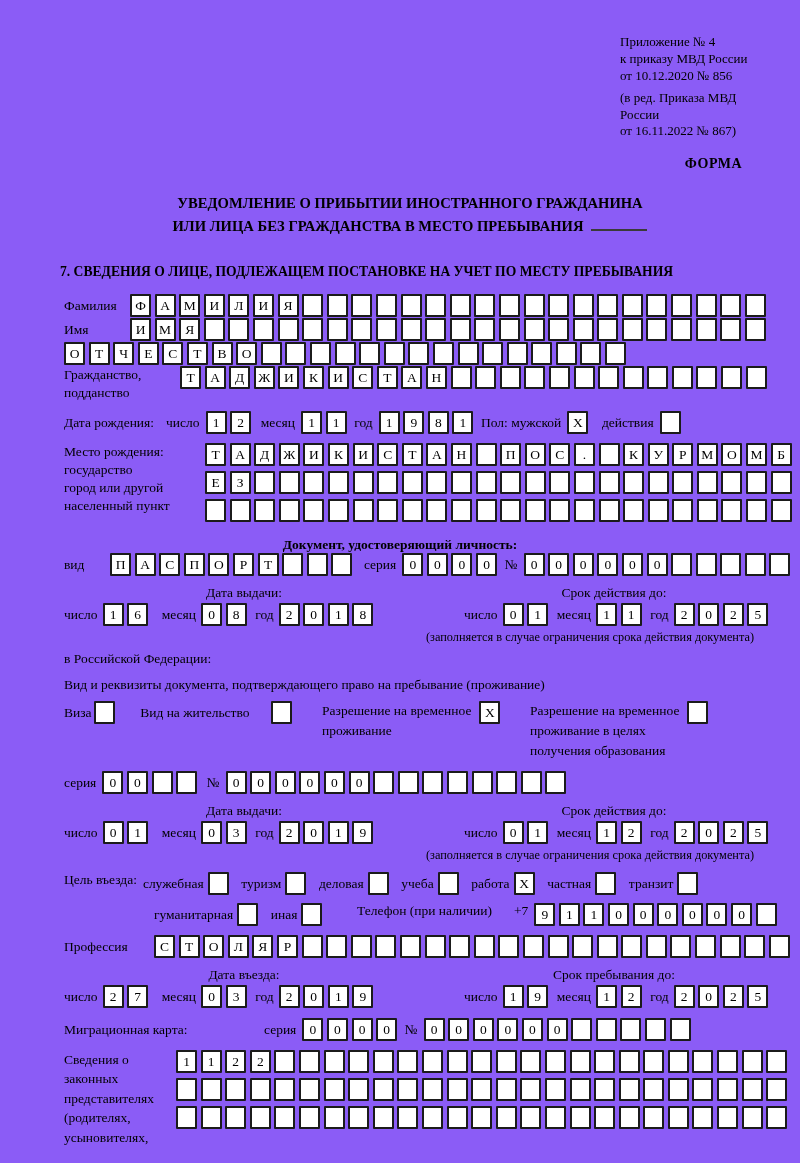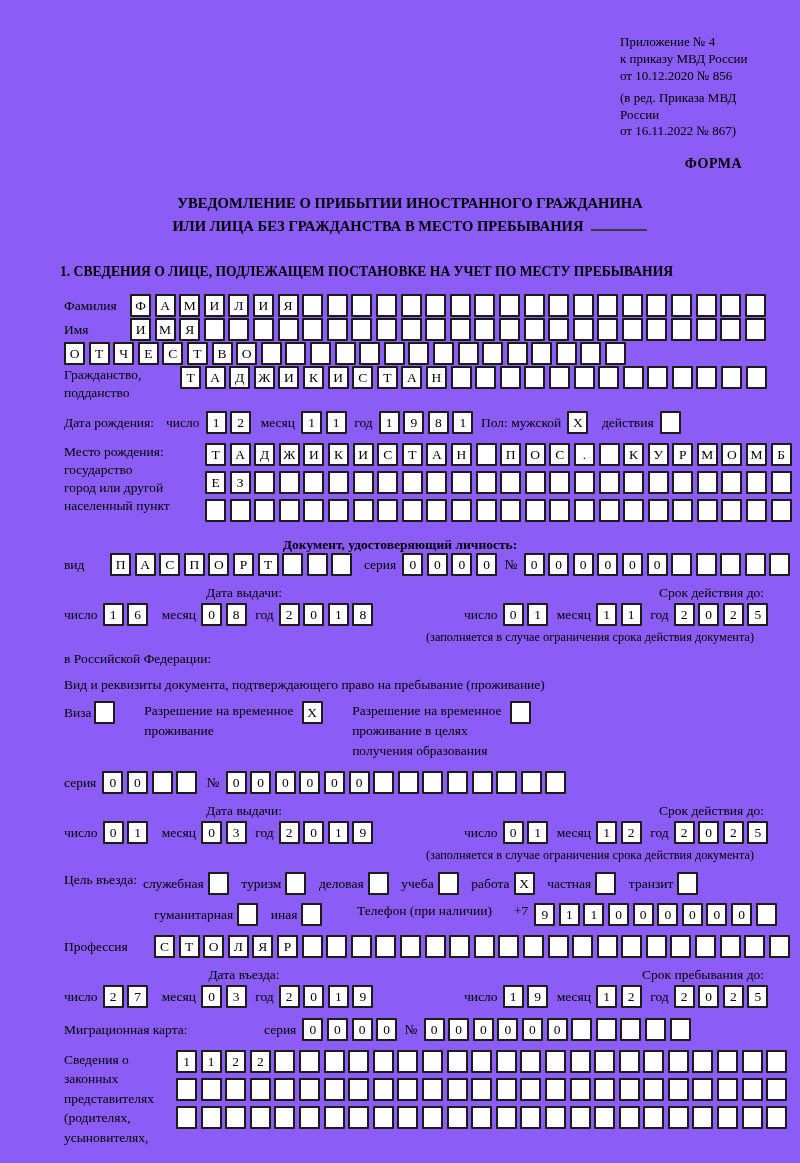--- a/index.html
+++ b/index.html
@@ -22,21 +22,21 @@
     display:inline-block;box-sizing:border-box;width:21px;height:23px;border:2px solid #1b1b1b;
     border-radius:1px;margin-right:3.6px;text-align:center;font-size:13.5px;line-height:19px;vertical-align:top;background:#fff;
   }
   .w66{width:66px;} .w141{width:141px;} .w116{width:116px;}
   .mllbl{line-height:18px;}
   .stack .frow{margin-top:0;margin-bottom:5px;}
   .center-bold{text-align:center;font-weight:bold;font-size:13.5px;margin-top:10px;margin-right:40px;}
   .inlbl{flex:none;padding:0 6px 0 0;}
   .dhead{display:flex;font-size:13.5px;margin-top:8px;}
   .dh1{width:360px;text-align:center;flex:none;}
-  .dh2{width:300px;text-align:right;flex:none;margin-left:40px;}
+  .dh2{width:300px;text-align:center;flex:none;margin-left:40px;}
   .dgroup{flex:none;display:flex;align-items:flex-start;}
   .dgl{padding-right:5px;} .dgl2{padding:0 5px;}
   .dleft{width:360px;} .dright{margin-left:40px;}
   .note{font-size:12.3px;text-align:right;padding-right:22px;margin-top:3px;}
   .plain{font-size:13.5px;margin-top:10px;}
   .opts{display:flex;align-items:flex-start;margin-top:8px;font-size:13.5px;}
   .opt{display:flex;align-items:flex-start;margin-right:14px;}
   .opt .optlbl{padding-right:8px;line-height:24px;}
   .optml{text-align:left;line-height:20px;padding-right:8px;}
   .purpose .opt{margin-right:9px;justify-content:space-between;}
@@ -57,21 +57,21 @@
     <div>от 16.11.2022 № 867)</div>
   </div>
 
   <div class="forma">ФОРМА</div>
 
   <div class="title">
     <div>УВЕДОМЛЕНИЕ О ПРИБЫТИИ ИНОСТРАННОГО ГРАЖДАНИНА</div>
     <div><span>ИЛИ ЛИЦА БЕЗ ГРАЖДАНСТВА В МЕСТО ПРЕБЫВАНИЯ</span><span class="uline"></span></div>
   </div>
 
-  <div class="sec">1. СВЕДЕНИЯ О ЛИЦЕ, ПОДЛЕЖАЩЕМ ПОСТАНОВКЕ НА УЧЕТ ПО МЕСТУ ПРЕБЫВАНИЯ</div>
+  <div class="sec">7. СВЕДЕНИЯ О ЛИЦЕ, ПОДЛЕЖАЩЕМ ПОСТАНОВКЕ НА УЧЕТ ПО МЕСТУ ПРЕБЫВАНИЯ</div>
 
   <div class="frow" style="margin-top:14px;">
     <span class="lbl w66">Фамилия</span>
     <span class="cells"><span class="cell">Ф</span><span class="cell">А</span><span class="cell">М</span><span class="cell">И</span><span class="cell">Л</span><span class="cell">И</span><span class="cell">Я</span><span class="cell"></span><span class="cell"></span><span class="cell"></span><span class="cell"></span><span class="cell"></span><span class="cell"></span><span class="cell"></span><span class="cell"></span><span class="cell"></span><span class="cell"></span><span class="cell"></span><span class="cell"></span><span class="cell"></span><span class="cell"></span><span class="cell"></span><span class="cell"></span><span class="cell"></span><span class="cell"></span><span class="cell"></span></span>
   </div>
 
   <div class="frow">
     <span class="lbl w66">Имя</span>
     <span class="cells"><span class="cell">И</span><span class="cell">М</span><span class="cell">Я</span><span class="cell"></span><span class="cell"></span><span class="cell"></span><span class="cell"></span><span class="cell"></span><span class="cell"></span><span class="cell"></span><span class="cell"></span><span class="cell"></span><span class="cell"></span><span class="cell"></span><span class="cell"></span><span class="cell"></span><span class="cell"></span><span class="cell"></span><span class="cell"></span><span class="cell"></span><span class="cell"></span><span class="cell"></span><span class="cell"></span><span class="cell"></span><span class="cell"></span><span class="cell"></span></span>
   </div>
@@ -226,20 +226,24 @@
   <div class="note">(заполняется в случае ограничения срока действия документа)</div>
 
   <div class="plain" style="margin-top:6px;">в Российской Федерации:</div>
   <div class="plain">Вид и реквизиты документа, подтверждающего право на пребывание (проживание)</div>
 
   <div class="opts">
     <span class="opt">
       <span class="optlbl" style="padding-right:2px;">Виза</span>
       <span class="cells"><span class="cell"></span></span>
     </span>
+    <span class="opt" style="margin-left:8px;">
+      <span class="optlbl" style="padding-right:22px;">Вид на жительство</span>
+      <span class="cells"><span class="cell"></span></span>
+    </span>
     <span class="opt" style="margin-left:12px;">
       <span class="optml">
         <span>Разрешение на временное</span><br>
         <span>проживание</span>
       </span>
       <span class="cells"><span class="cell">X</span></span>
     </span>
     <span class="opt" style="margin-left:12px;margin-right:0;">
       <span class="optml">
         <span>Разрешение на временное</span><br>

